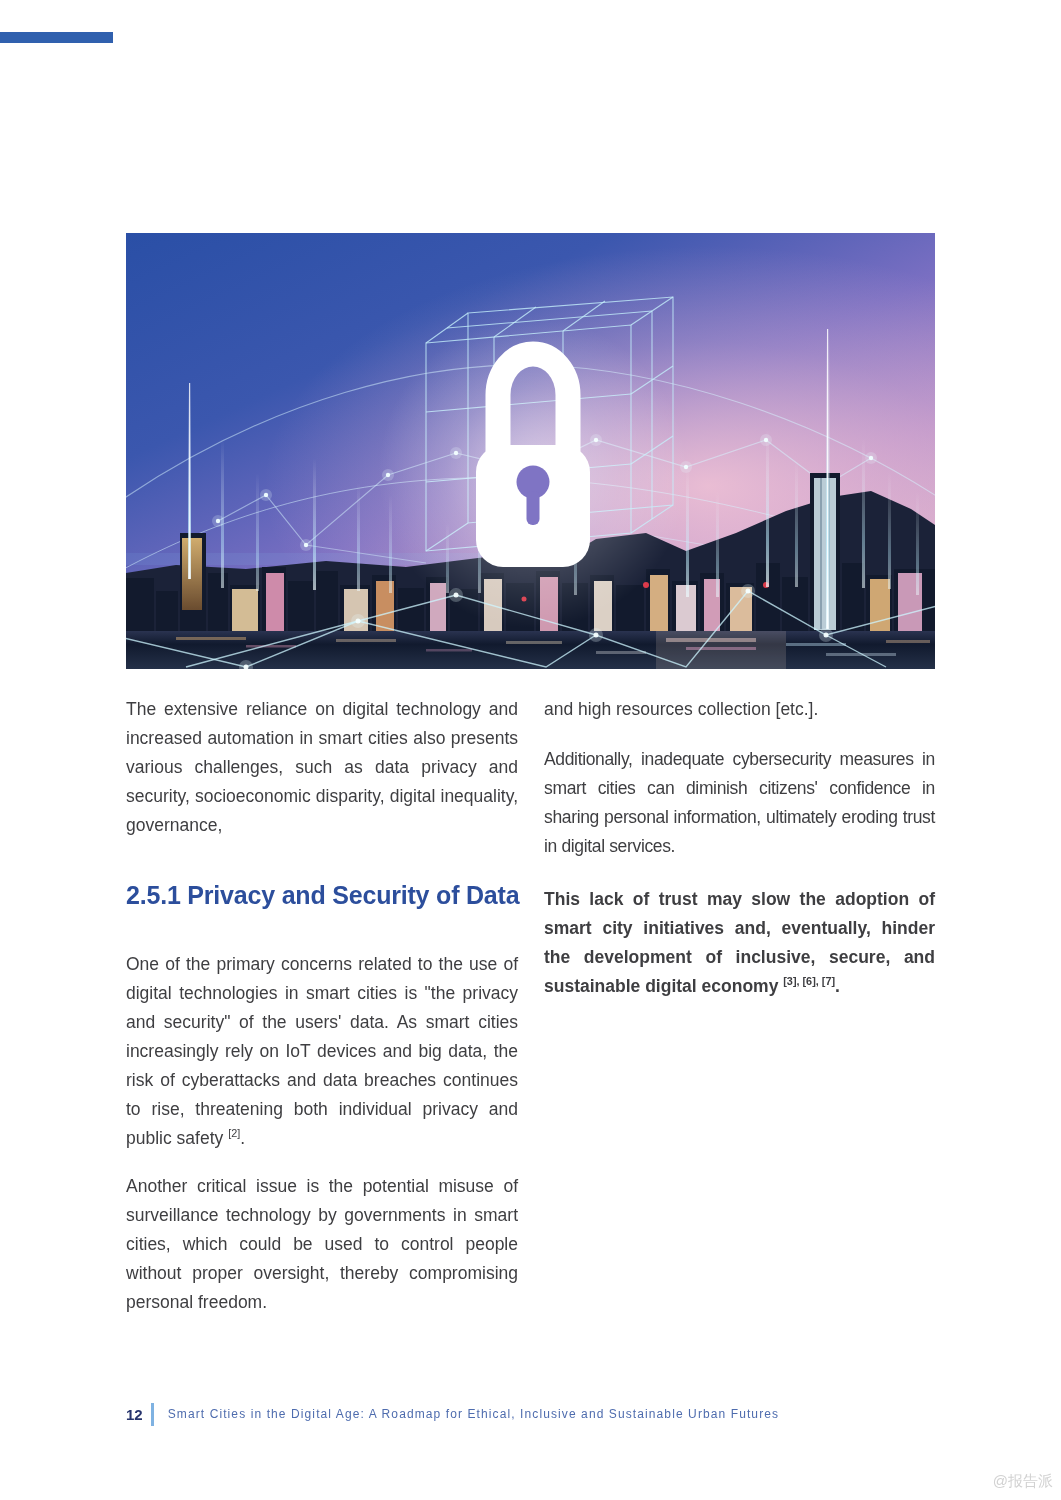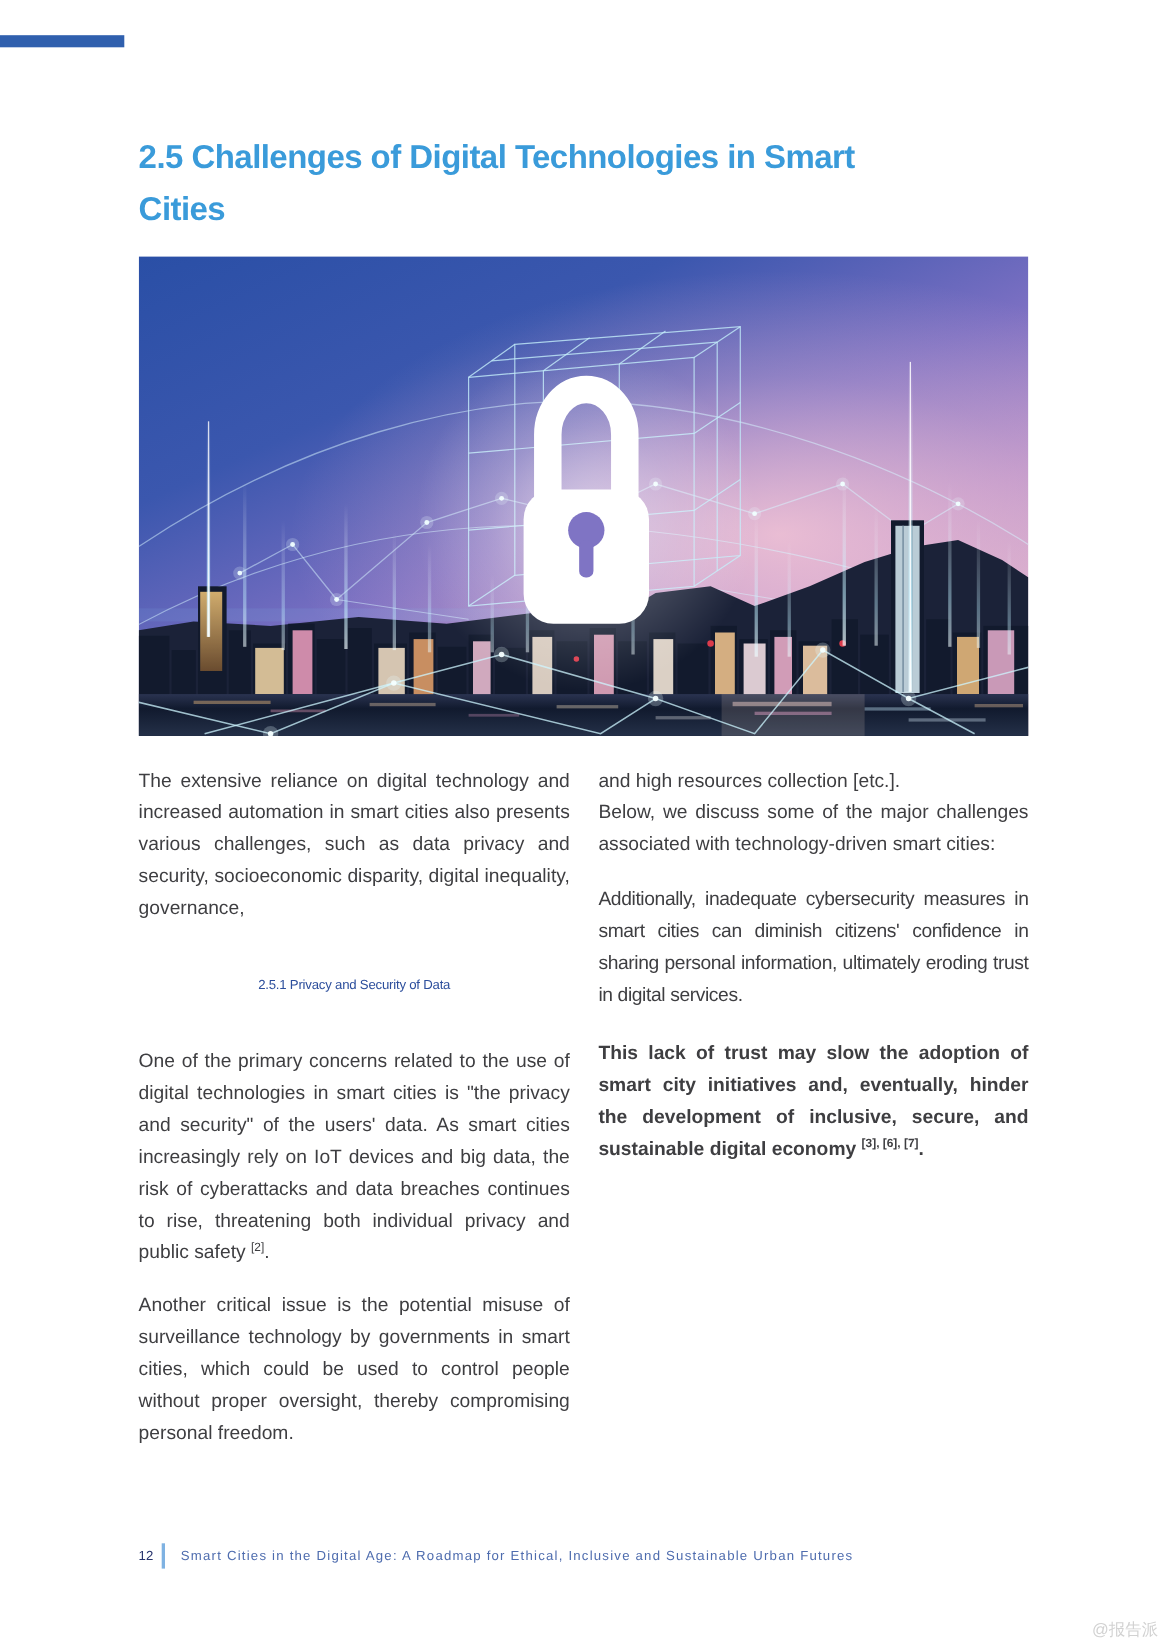--- a/index.html
+++ b/index.html
@@ -32,37 +32,37 @@
     font-size:17.5px;line-height:29px;
     text-align:justify;
   }
   .col-left{left:126px;width:392px;}
   .col-right{left:544px;width:391px;}
   .body-p{margin:0;}
   .justify-all{text-align-last:justify;}
   .condensed{letter-spacing:-0.35px;}
   .subheading{
     margin:40px 0 0 0;
-    font-size:12px;line-height:30px;font-weight:normal;
-    letter-spacing:-0.2px;white-space:nowrap;text-align:center;
+    font-size:25px;line-height:30px;font-weight:bold;
+    letter-spacing:-0.2px;white-space:nowrap;text-align:right;
     color:var(--subheading,#2C4E9C);
   }
   .p-after-sub{margin-top:40px;}
   .mt19{margin-top:19px;}
   .mt69{margin-top:69px;}
   .mt31{margin-top:21px;}
   .mt24{margin-top:24px;font-weight:bold;}
   sup{font-size:0.62em;line-height:0;vertical-align:super;letter-spacing:0;}
   .footer{
     position:absolute;left:126px;top:1400px;height:28px;
     display:flex;align-items:center;
   }
   .pagenum{
-    font-size:12px;color:var(--footer-page-number,#27346D);
-    font-weight:normal;
+    font-size:15px;color:var(--footer-page-number,#27346D);
+    font-weight:bold;
   }
   .fdiv{
     display:inline-block;width:3px;height:23px;
     background:var(--footer-divider,#7FB2E2);
     margin:0 14px 0 8px;
   }
   .ftitle{
     font-size:12px;letter-spacing:1.1px;
     color:var(--footer-text,#4E6CAE);white-space:nowrap;
   }
@@ -71,24 +71,20 @@
     font-size:15px;color:var(--watermark,#D2D2D2);margin-left:12px;
   }
 </style>
 </head>
 <body>
 
 <div class="page">
 
   <div class="topbar"></div>
 
-  <h1 class="heading">
-    <div>2.5  Challenges of Digital Technologies in Smart</div>
-    <div>Cities</div>
-  </h1>
 
   <div class="hero">
     <svg viewBox="0 0 809 436" preserveAspectRatio="none">
       <defs>
         <linearGradient id="sky" x1="0" y1="0" x2="0.85" y2="1">
           <stop offset="0" stop-color="#2a4fa6"></stop>
           <stop offset="0.30" stop-color="#3b57ae"></stop>
           <stop offset="0.55" stop-color="#7a6fc2"></stop>
           <stop offset="0.75" stop-color="#b28cc8"></stop>
           <stop offset="1" stop-color="#e4b6cc"></stop>
@@ -315,21 +311,20 @@
 
   <div class="col col-left">
     <p class="body-p justify-all">The extensive reliance on digital technology and increased automation in smart cities also presents various challenges, such as data privacy and security, socioeconomic disparity, digital inequality, governance,</p>
     <h2 class="subheading">2.5.1 Privacy and Security of Data</h2>
     <p class="body-p p-after-sub">One of the primary concerns related to the use of digital technologies in smart cities is "the privacy and security" of the users' data. As smart cities increasingly rely on IoT devices and big data, the risk of cyberattacks and data breaches continues to rise, threatening both individual privacy and public safety <sup>[2]</sup>.</p>
     <p class="body-p mt19">Another critical issue is the potential misuse of surveillance technology by governments in smart cities, which could be used to control people without proper oversight, thereby compromising personal freedom.</p>
   </div>
 
   <div class="col col-right">
     <p class="body-p">and high resources collection [etc.].</p>
-    <p class="body-p">Below, we discuss some of the major challenges associated with technology-driven smart cities:</p>
     <p class="body-p mt31 condensed">Additionally, inadequate cybersecurity measures in smart cities can diminish citizens' confidence in sharing personal information, ultimately eroding trust in digital services.</p>
     <p class="body-p mt24">This lack of trust may slow the adoption of smart city initiatives and, eventually, hinder the development of inclusive, secure, and sustainable digital economy <sup>[3], [6], [7]</sup>.</p>
   </div>
 
   <div class="footer">
     <span class="pagenum">12</span>
     <span class="fdiv"></span>
     <span class="ftitle">Smart Cities in the Digital Age: A Roadmap for Ethical, Inclusive and Sustainable Urban Futures</span>
   </div>
 

